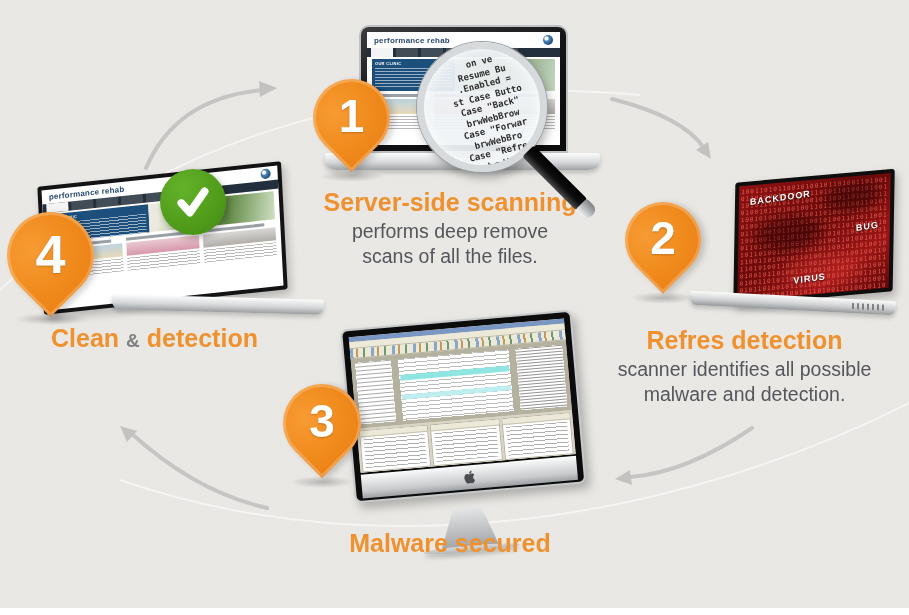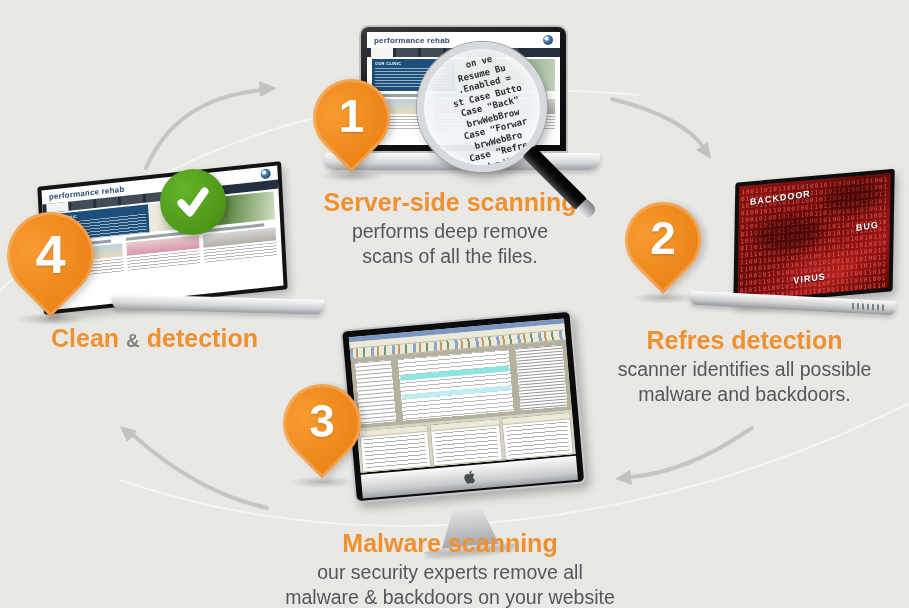--- a/index.html
+++ b/index.html
@@ -338,21 +338,21 @@
   </div>
 
   <div class="pin pin-2" style="left:625px; top:202px; width:76px; height:76px;">
     <div class="pin-body"></div>
     <div class="pin-number">2</div>
   </div>
 
   <div class="step-text" style="left:582px; top:326px; width:325px;">
     <div class="step-title">Refres detection</div>
     <div class="step-desc">scanner identifies all possible
-malware and backdoors.</div>
+malware and detection.</div>
   </div>
 
   <div class="laptop4">
     <div class="l4-screen">
       <div class="site">
         <div class="site-head">
           <span class="site-name">performance rehab</span>
           <span class="site-logo"></span>
         </div>
         <div class="site-nav clean">
@@ -445,23 +445,21 @@
       <div class="imac-foot"></div>
     </div>
   </div>
 
   <div class="pin pin-3" style="left:283px; top:384px; width:78px; height:78px;">
     <div class="pin-body"></div>
     <div class="pin-number">3</div>
   </div>
 
   <div class="step-text" style="left:240px; top:529px; width:420px;">
-    <div class="step-title">Malware scanning</div>
-    <div class="step-desc">our security experts remove all
-malware &amp; backdoors on your website</div>
+    <div class="step-title">Malware secured</div>
   </div>
 
   <svg class="noise" width="909" height="615">
     <filter id="n">
         <feTurbulence type="fractalNoise" baseFrequency="0.8" numOctaves="2"></feTurbulence>
         <feColorMatrix type="matrix" values="0 0 0 0 0.45  0 0 0 0 0.45  0 0 0 0 0.44  0 0 0 0.05 0"></feColorMatrix>
       </filter>
     <rect width="909" height="615" filter="url(#n)"></rect>
   </svg>
 

